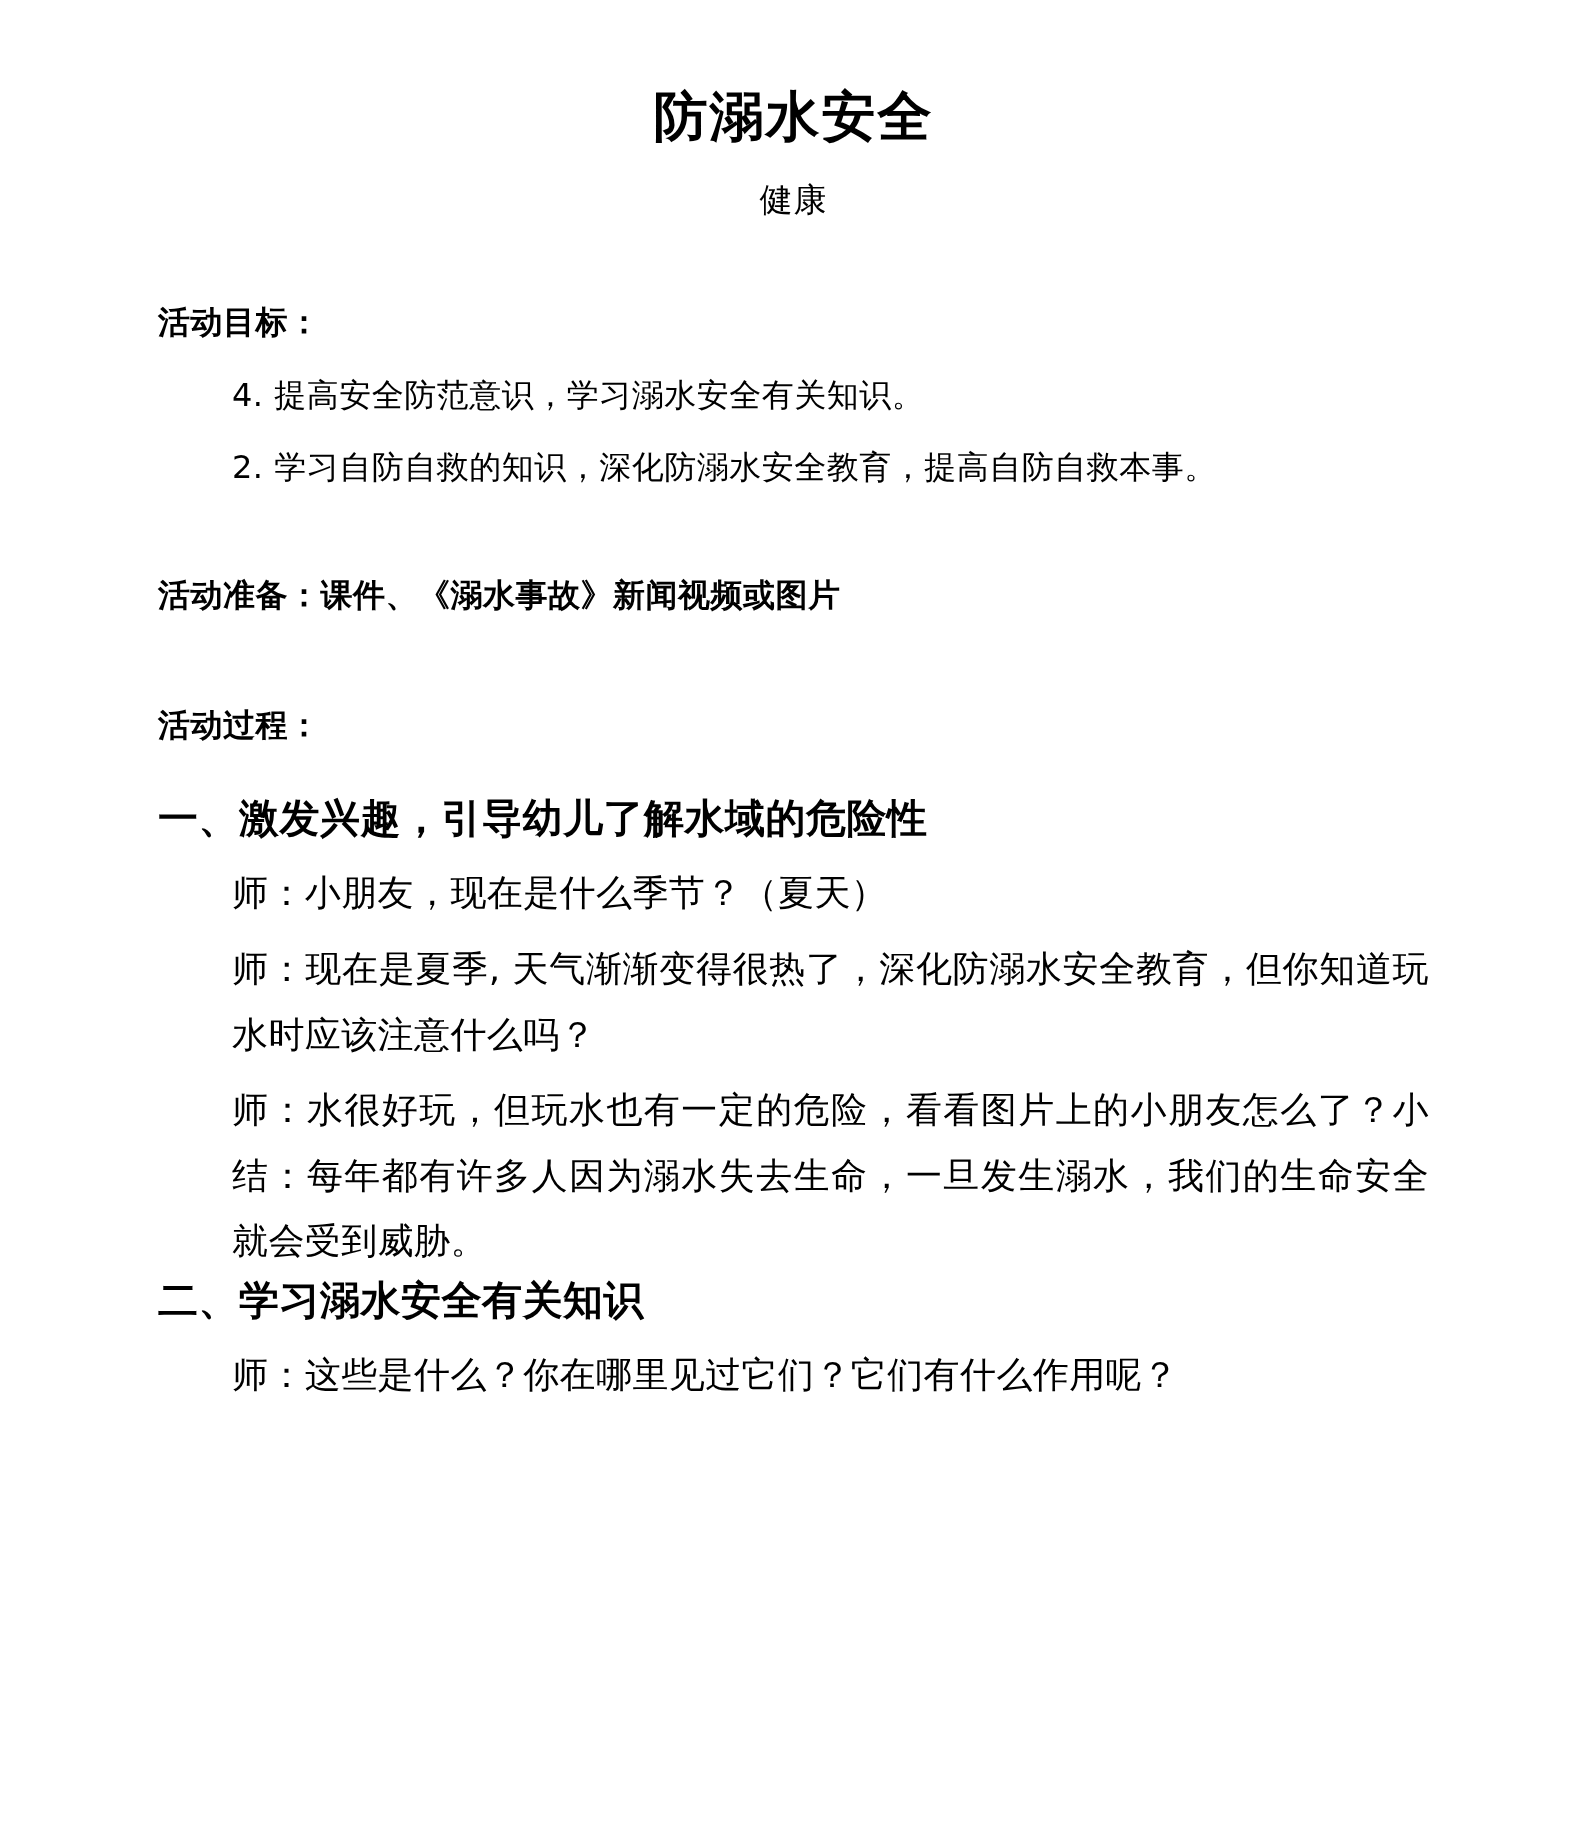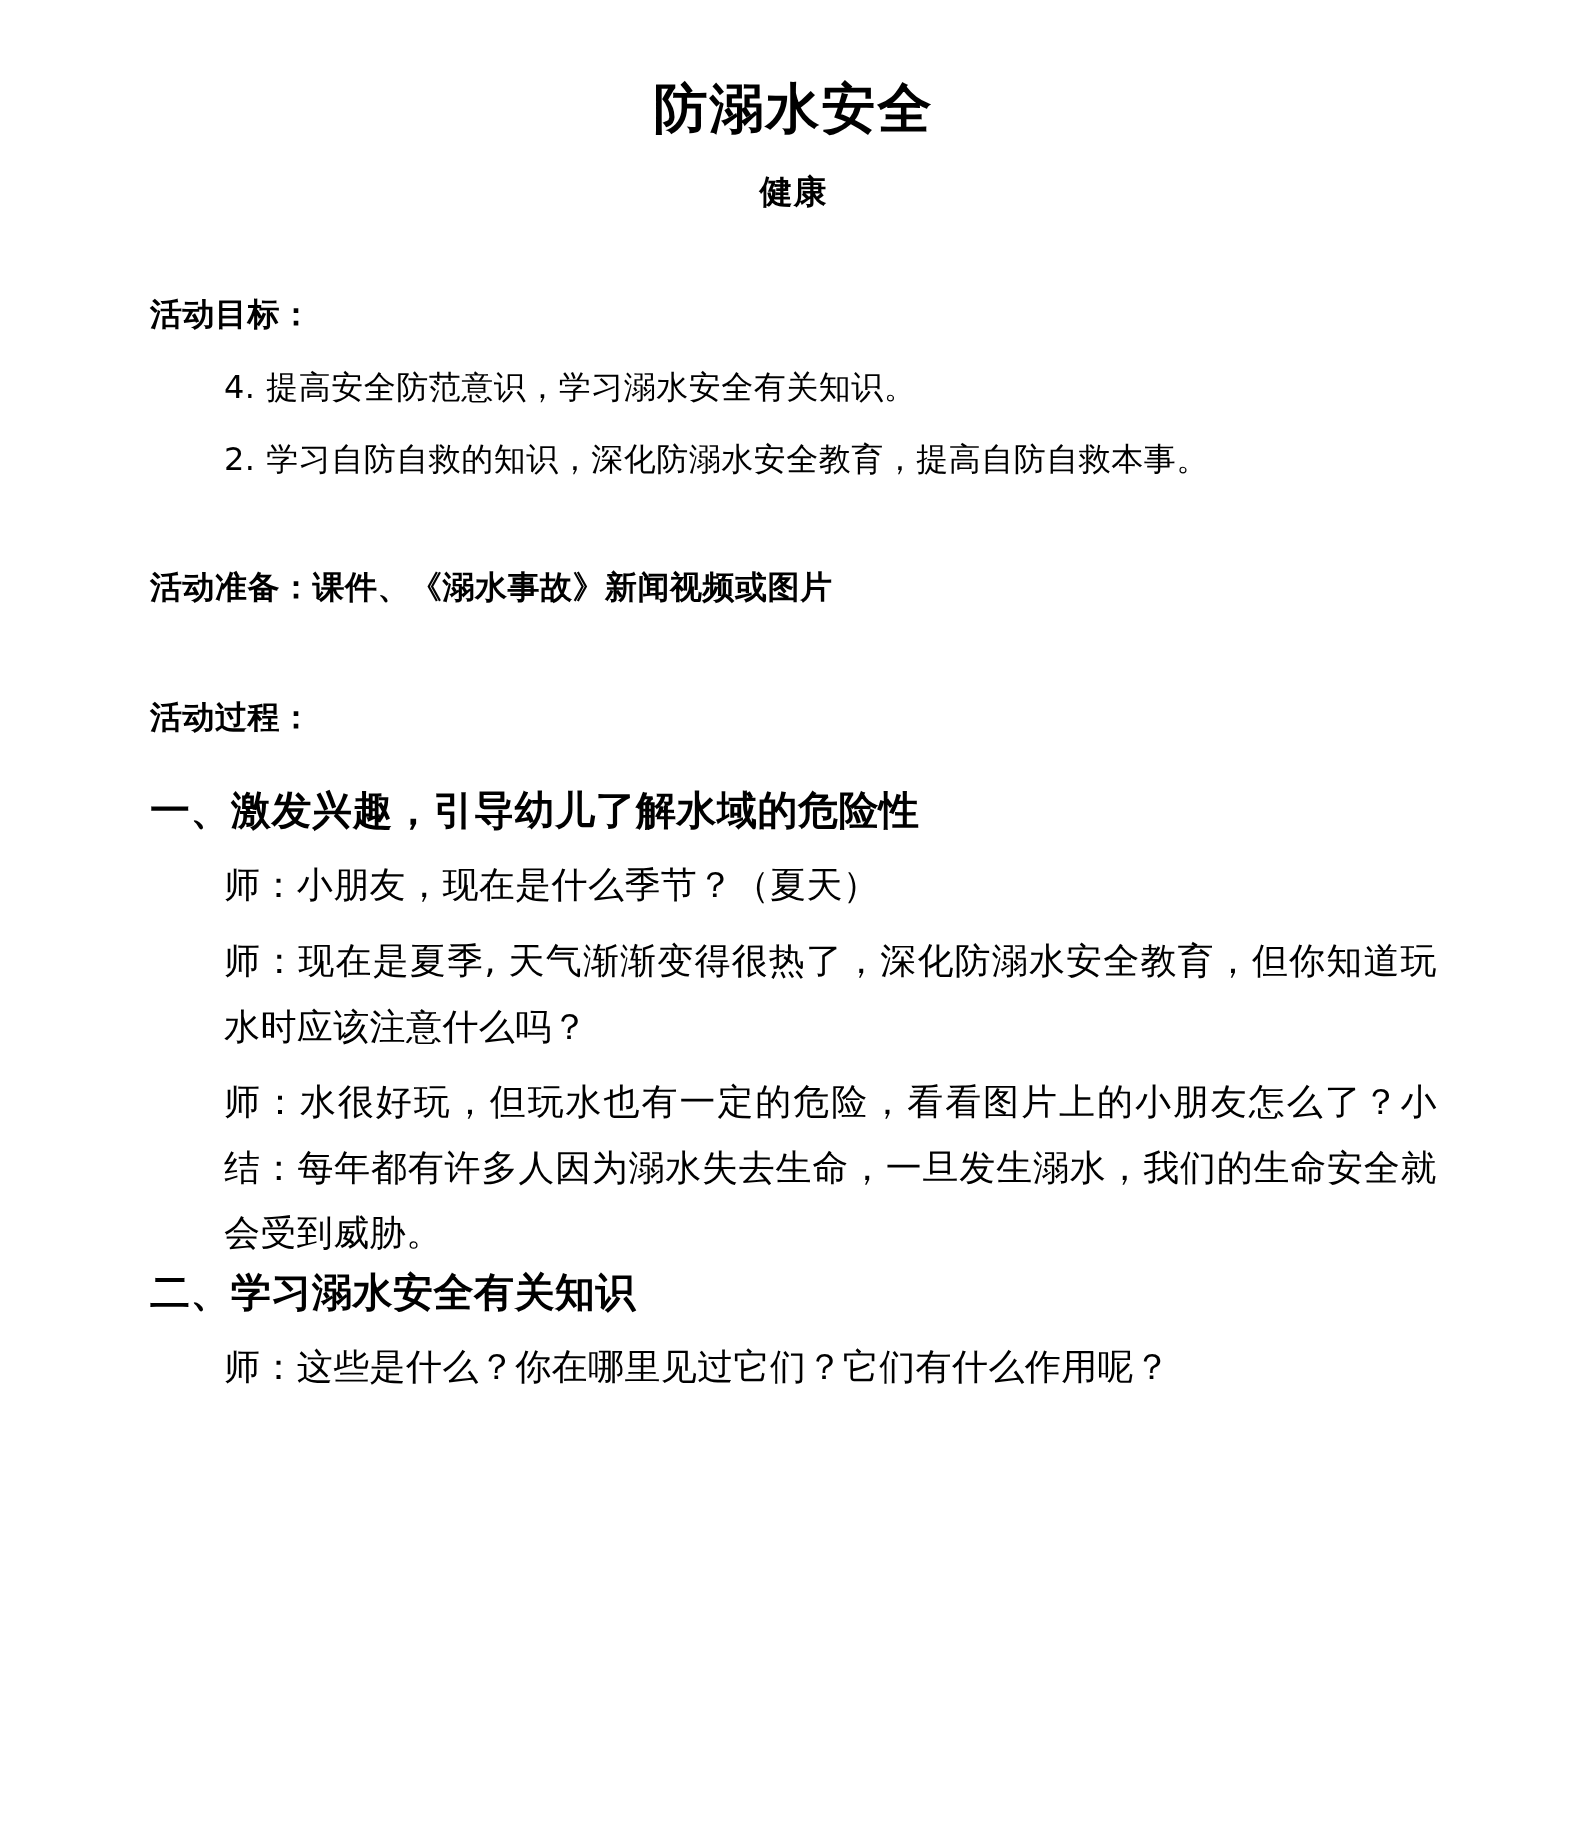--- a/index.html
+++ b/index.html
@@ -13,38 +13,38 @@
     font-family: "DejaVu Sans", "Liberation Sans", sans-serif;
     color: #000000;
     overflow: hidden;
     position: relative;
   }
 
   .page {
     width: 1587px;
     height: 1616px;
     box-sizing: border-box;
-    padding: 0;
+    padding: 8px;
     position: relative;
   }
 
   
   .doc-title {
     text-align: center;
     font-size: 54px;
     font-weight: bold;
     letter-spacing: 2px;
     margin: 0;
     padding-top: 78px;
     line-height: 1.15;
   }
   .doc-subtitle {
     text-align: center;
     font-size: 33px;
-    font-weight: bold;
+    font-weight: normal;
     letter-spacing: 1px;
     margin: 0;
     padding-top: 32px;
     line-height: 1.2;
   }
 
   
   .body-block {
     padding-left: 150px;
     padding-right: 150px;

